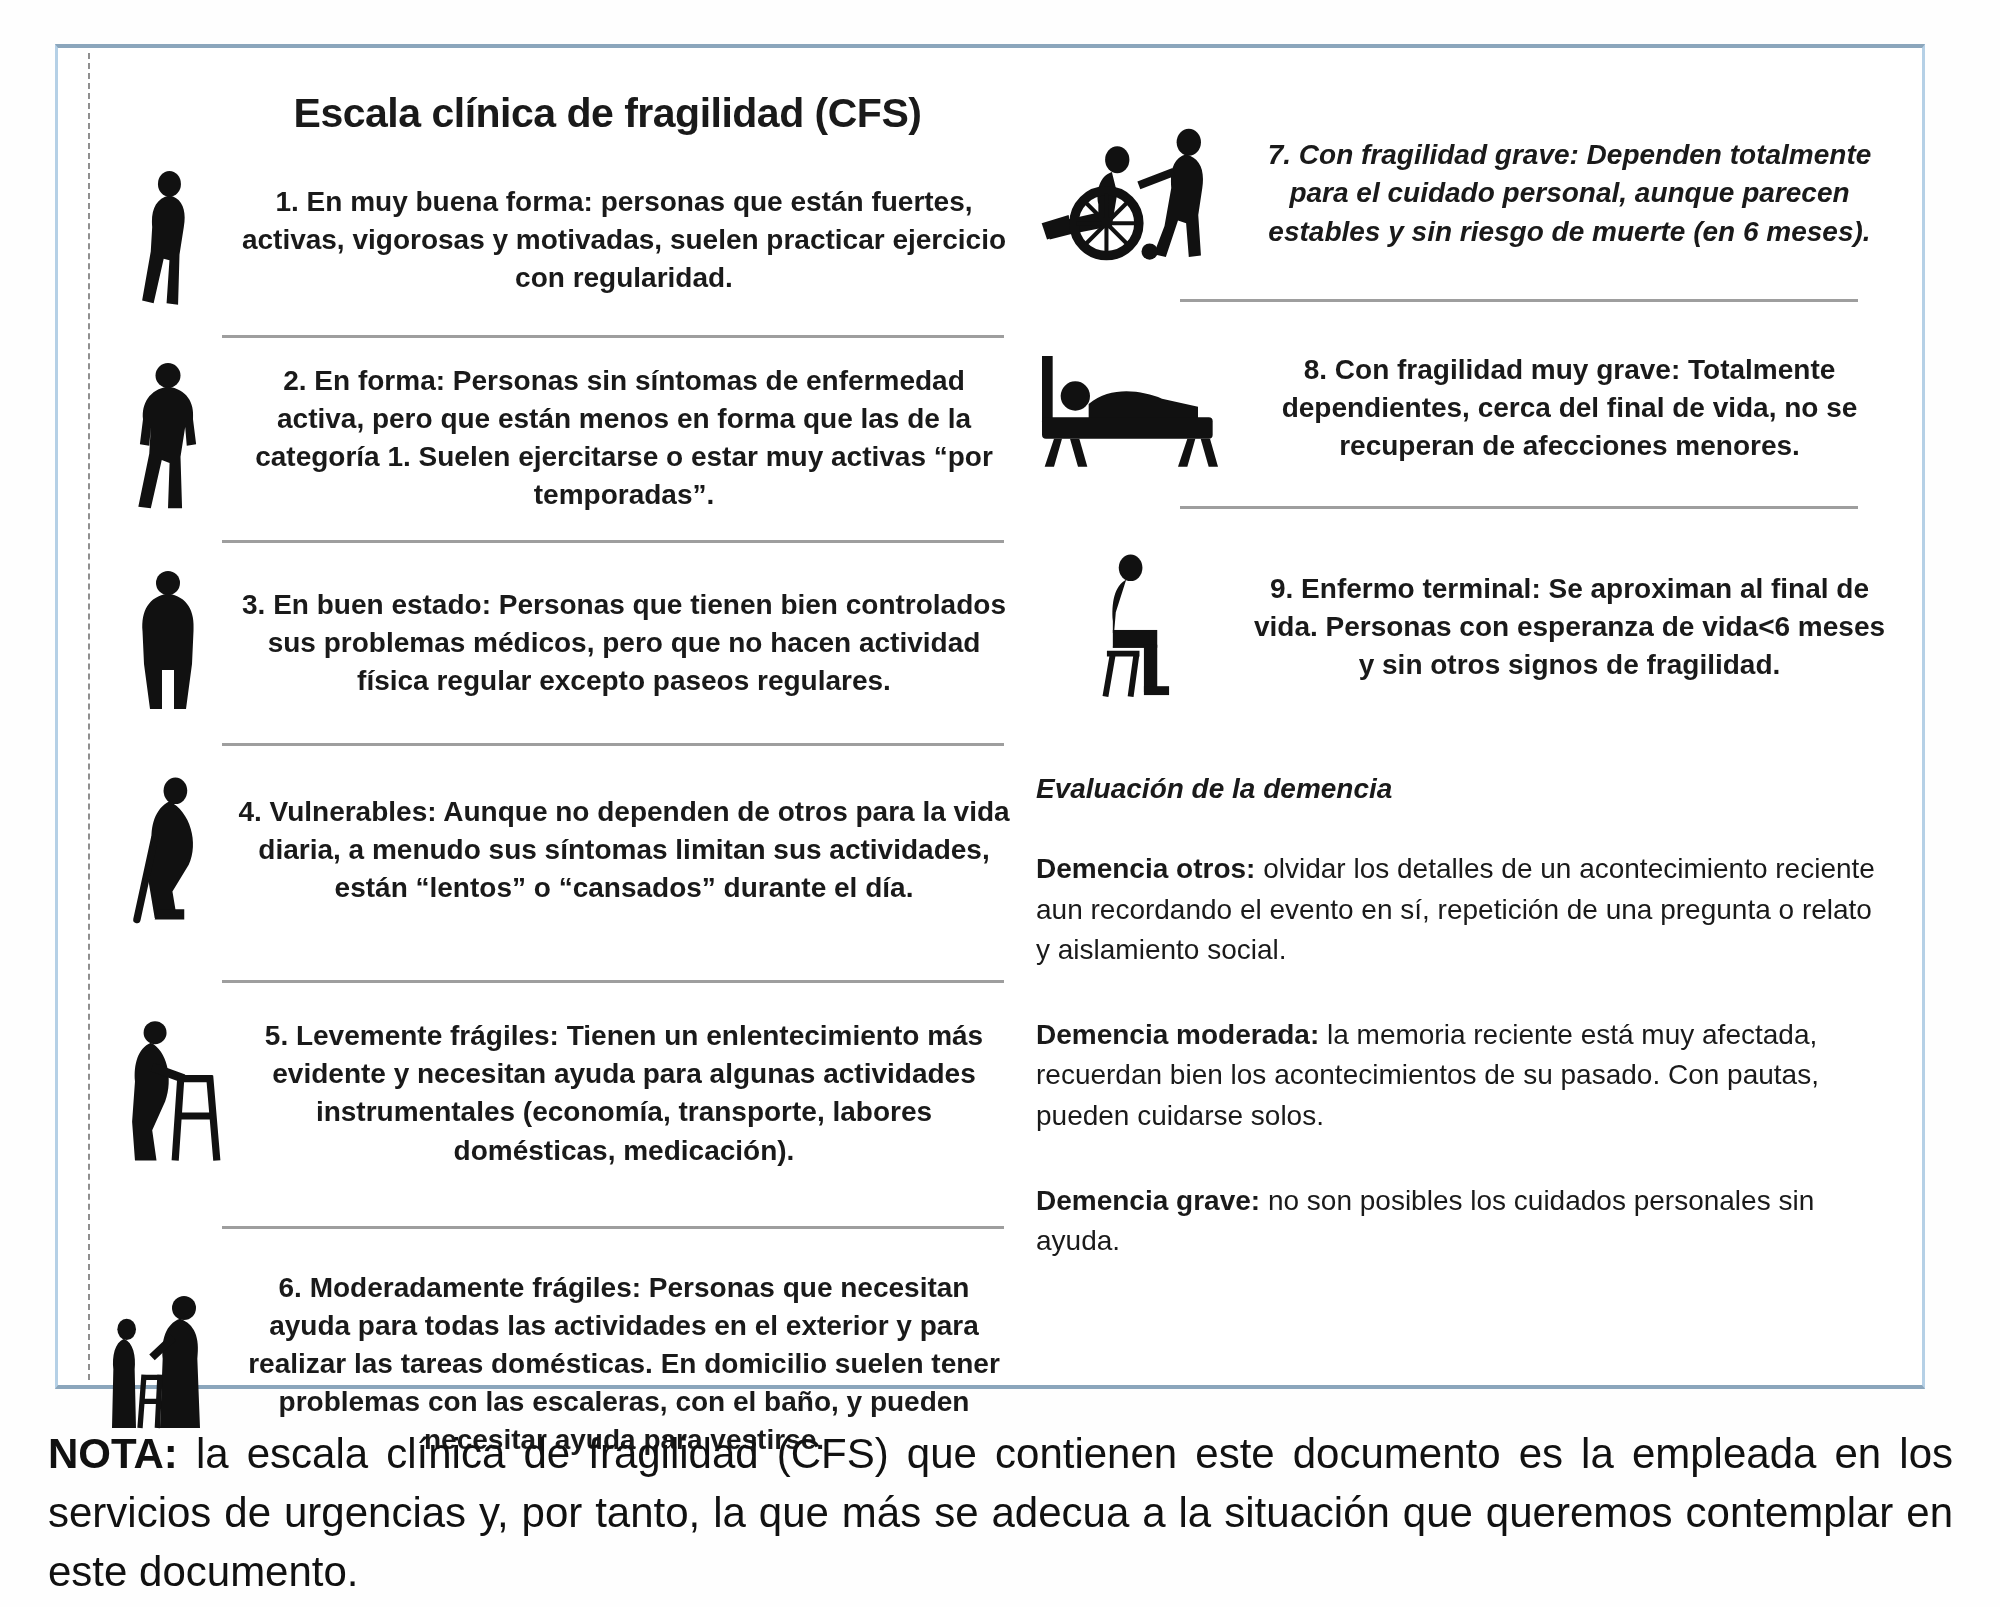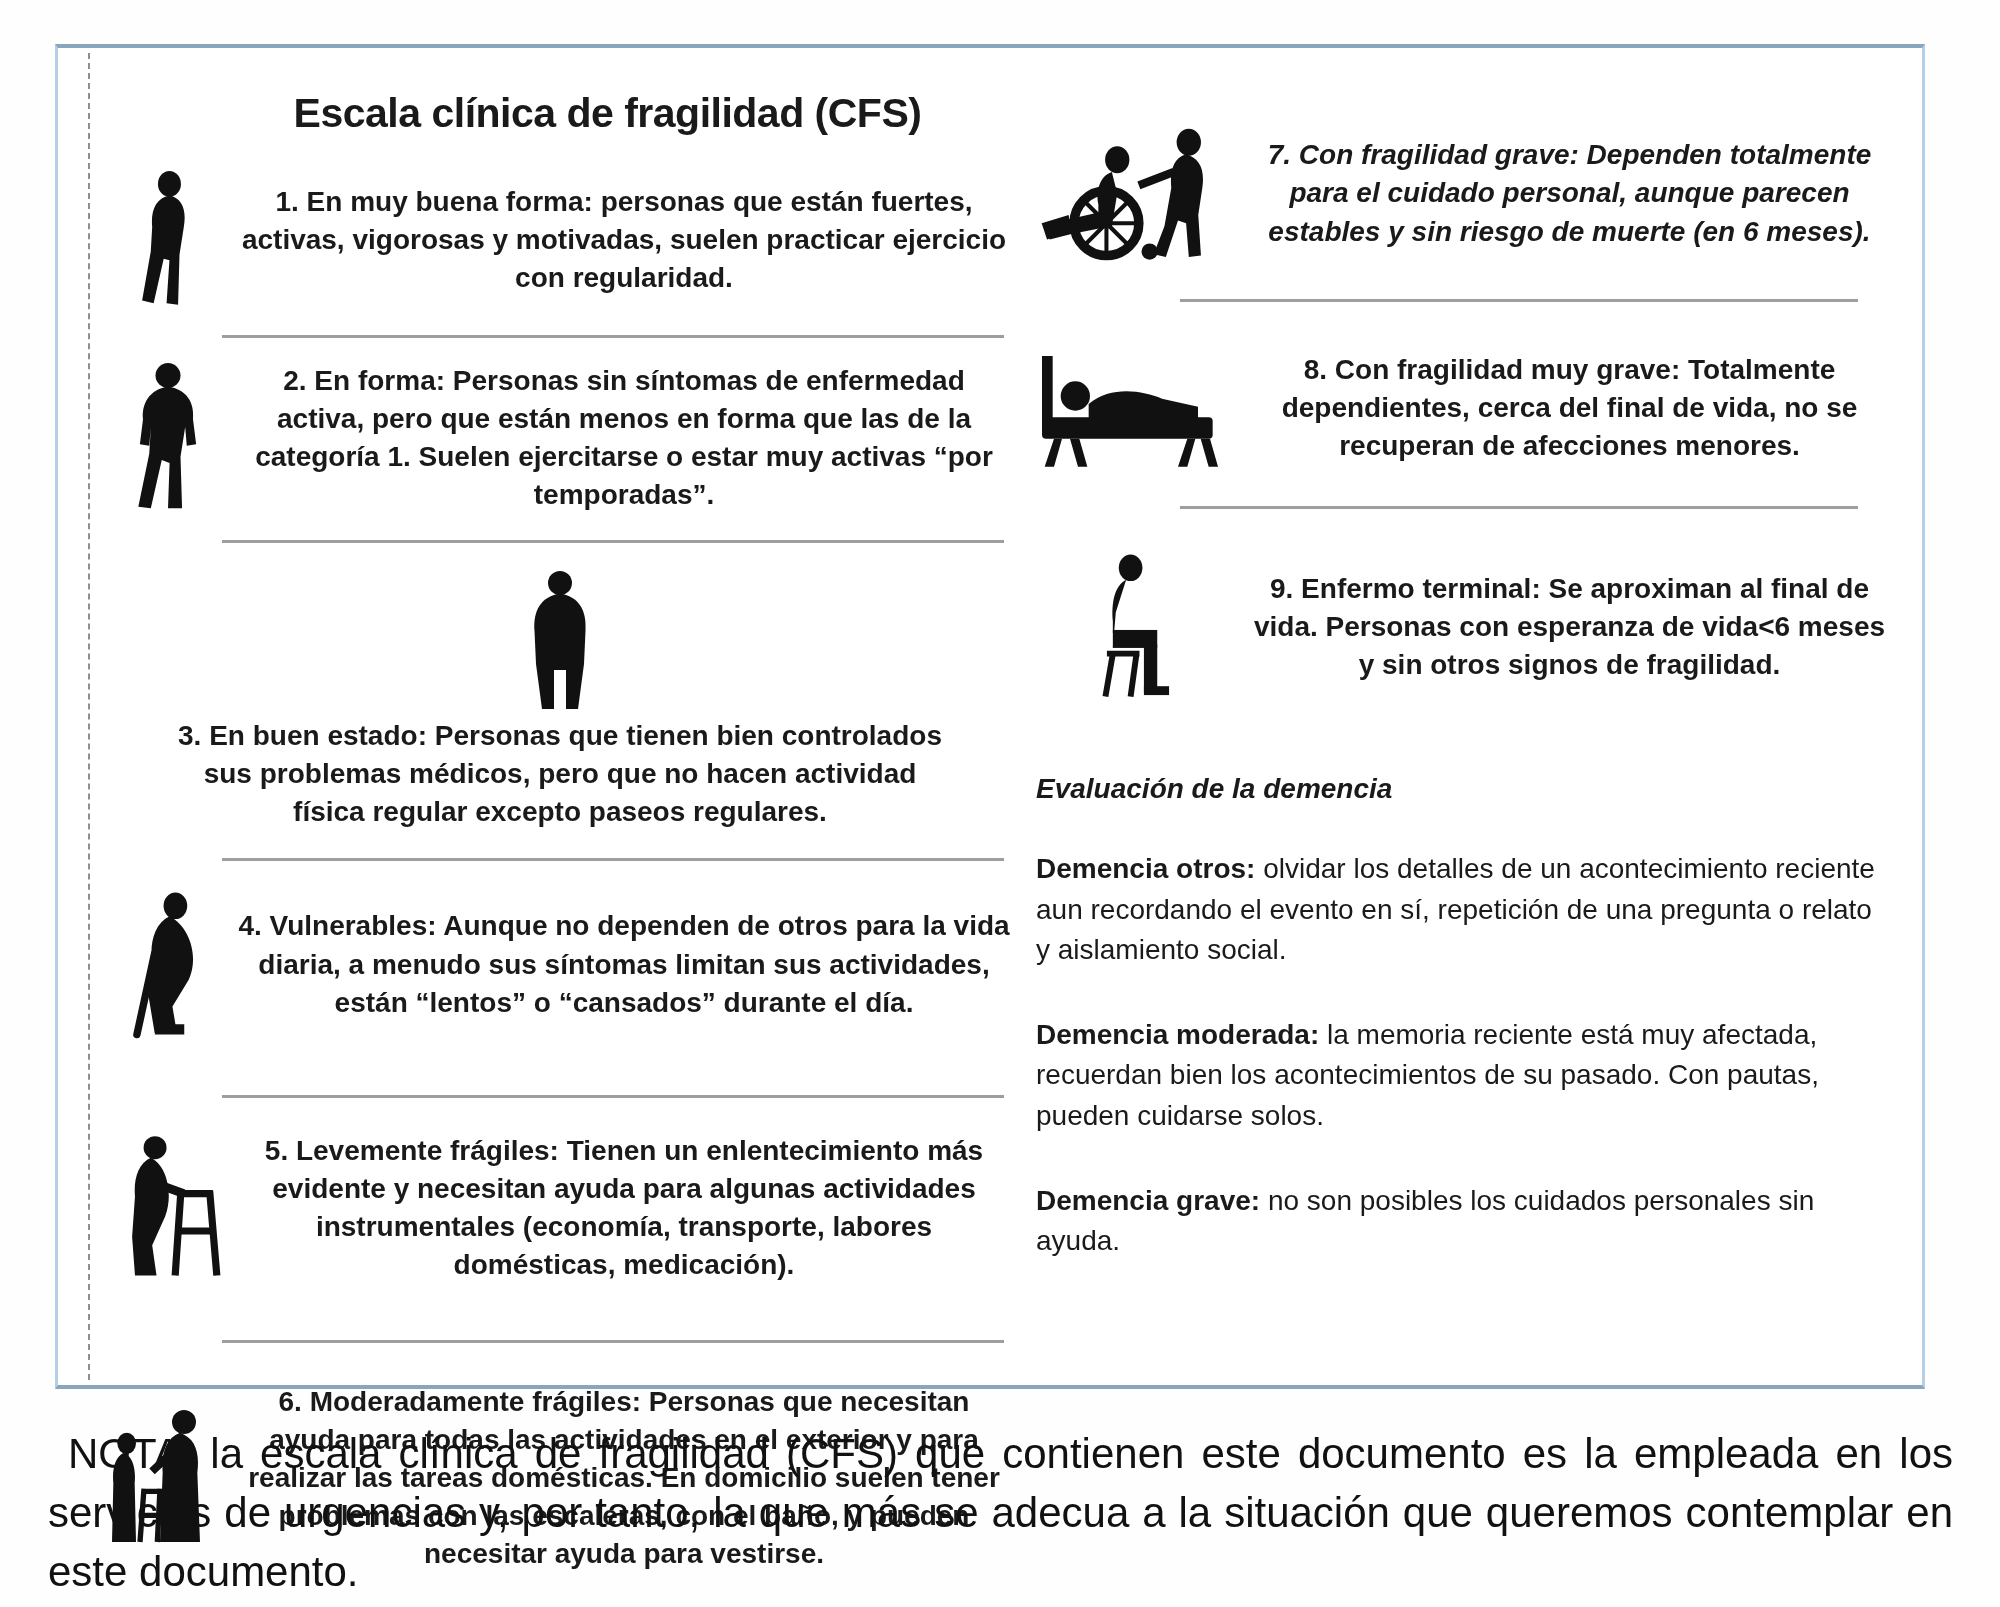--- a/index.html
+++ b/index.html
@@ -31,21 +31,21 @@
   .icon-cell{width:128px;flex:none;display:flex;justify-content:center;align-items:center;}
   .item-text{
     flex:1;font-size:28px;font-weight:bold;line-height:1.36;text-align:center;
     max-width:775px;margin:0 auto;
   }
   .sep{height:3px;background:#9e9e9e;margin:26px 12px 0 118px;}
   .sep.sp-lg{margin-top:56px;}
 
   .m-item1{margin-top:34px;}
   .m-item2{margin-top:24px;}
-  .m-item3{margin-top:26px;flex-direction:column;}
+  .m-item3{margin-top:26px;}
   .m-item4{margin-top:30px;}
   .m-item5{margin-top:34px;}
   .m-item6{margin-top:40px;}
 
   
   .icon-cell-r{width:215px;flex:none;display:flex;justify-content:center;align-items:center;}
   .item-r .item-text{max-width:780px;}
   .sep-r{height:3px;background:#9e9e9e;margin:38px 36px 0 150px;}
   .m-item7{margin-top:78px;font-style:italic;}
   .m-item8{margin-top:46px;}
@@ -53,21 +53,21 @@
 
   .dem-heading{font-size:28px;font-weight:bold;margin:72px 0 0 6px;font-style:italic;}
   .dem-p{font-size:28px;line-height:1.45;margin:44px 6px 0 6px;}
   .dem-p .lbl{font-weight:bold;}
 
   
   .note{
     position:absolute;left:48px;top:1425px;width:1905px;
     font-size:42px;line-height:1.4;text-align:justify;color:#111;
   }
-  .note .lbl{font-weight:normal;margin-left:20px;}
+  .note .lbl{font-weight:bold;}
 
   svg{display:block;}
   .ink{fill:#111;}
   .line{stroke:#111;fill:none;}
 </style>
 </head>
 <body>
 
 <div class="page">
 

